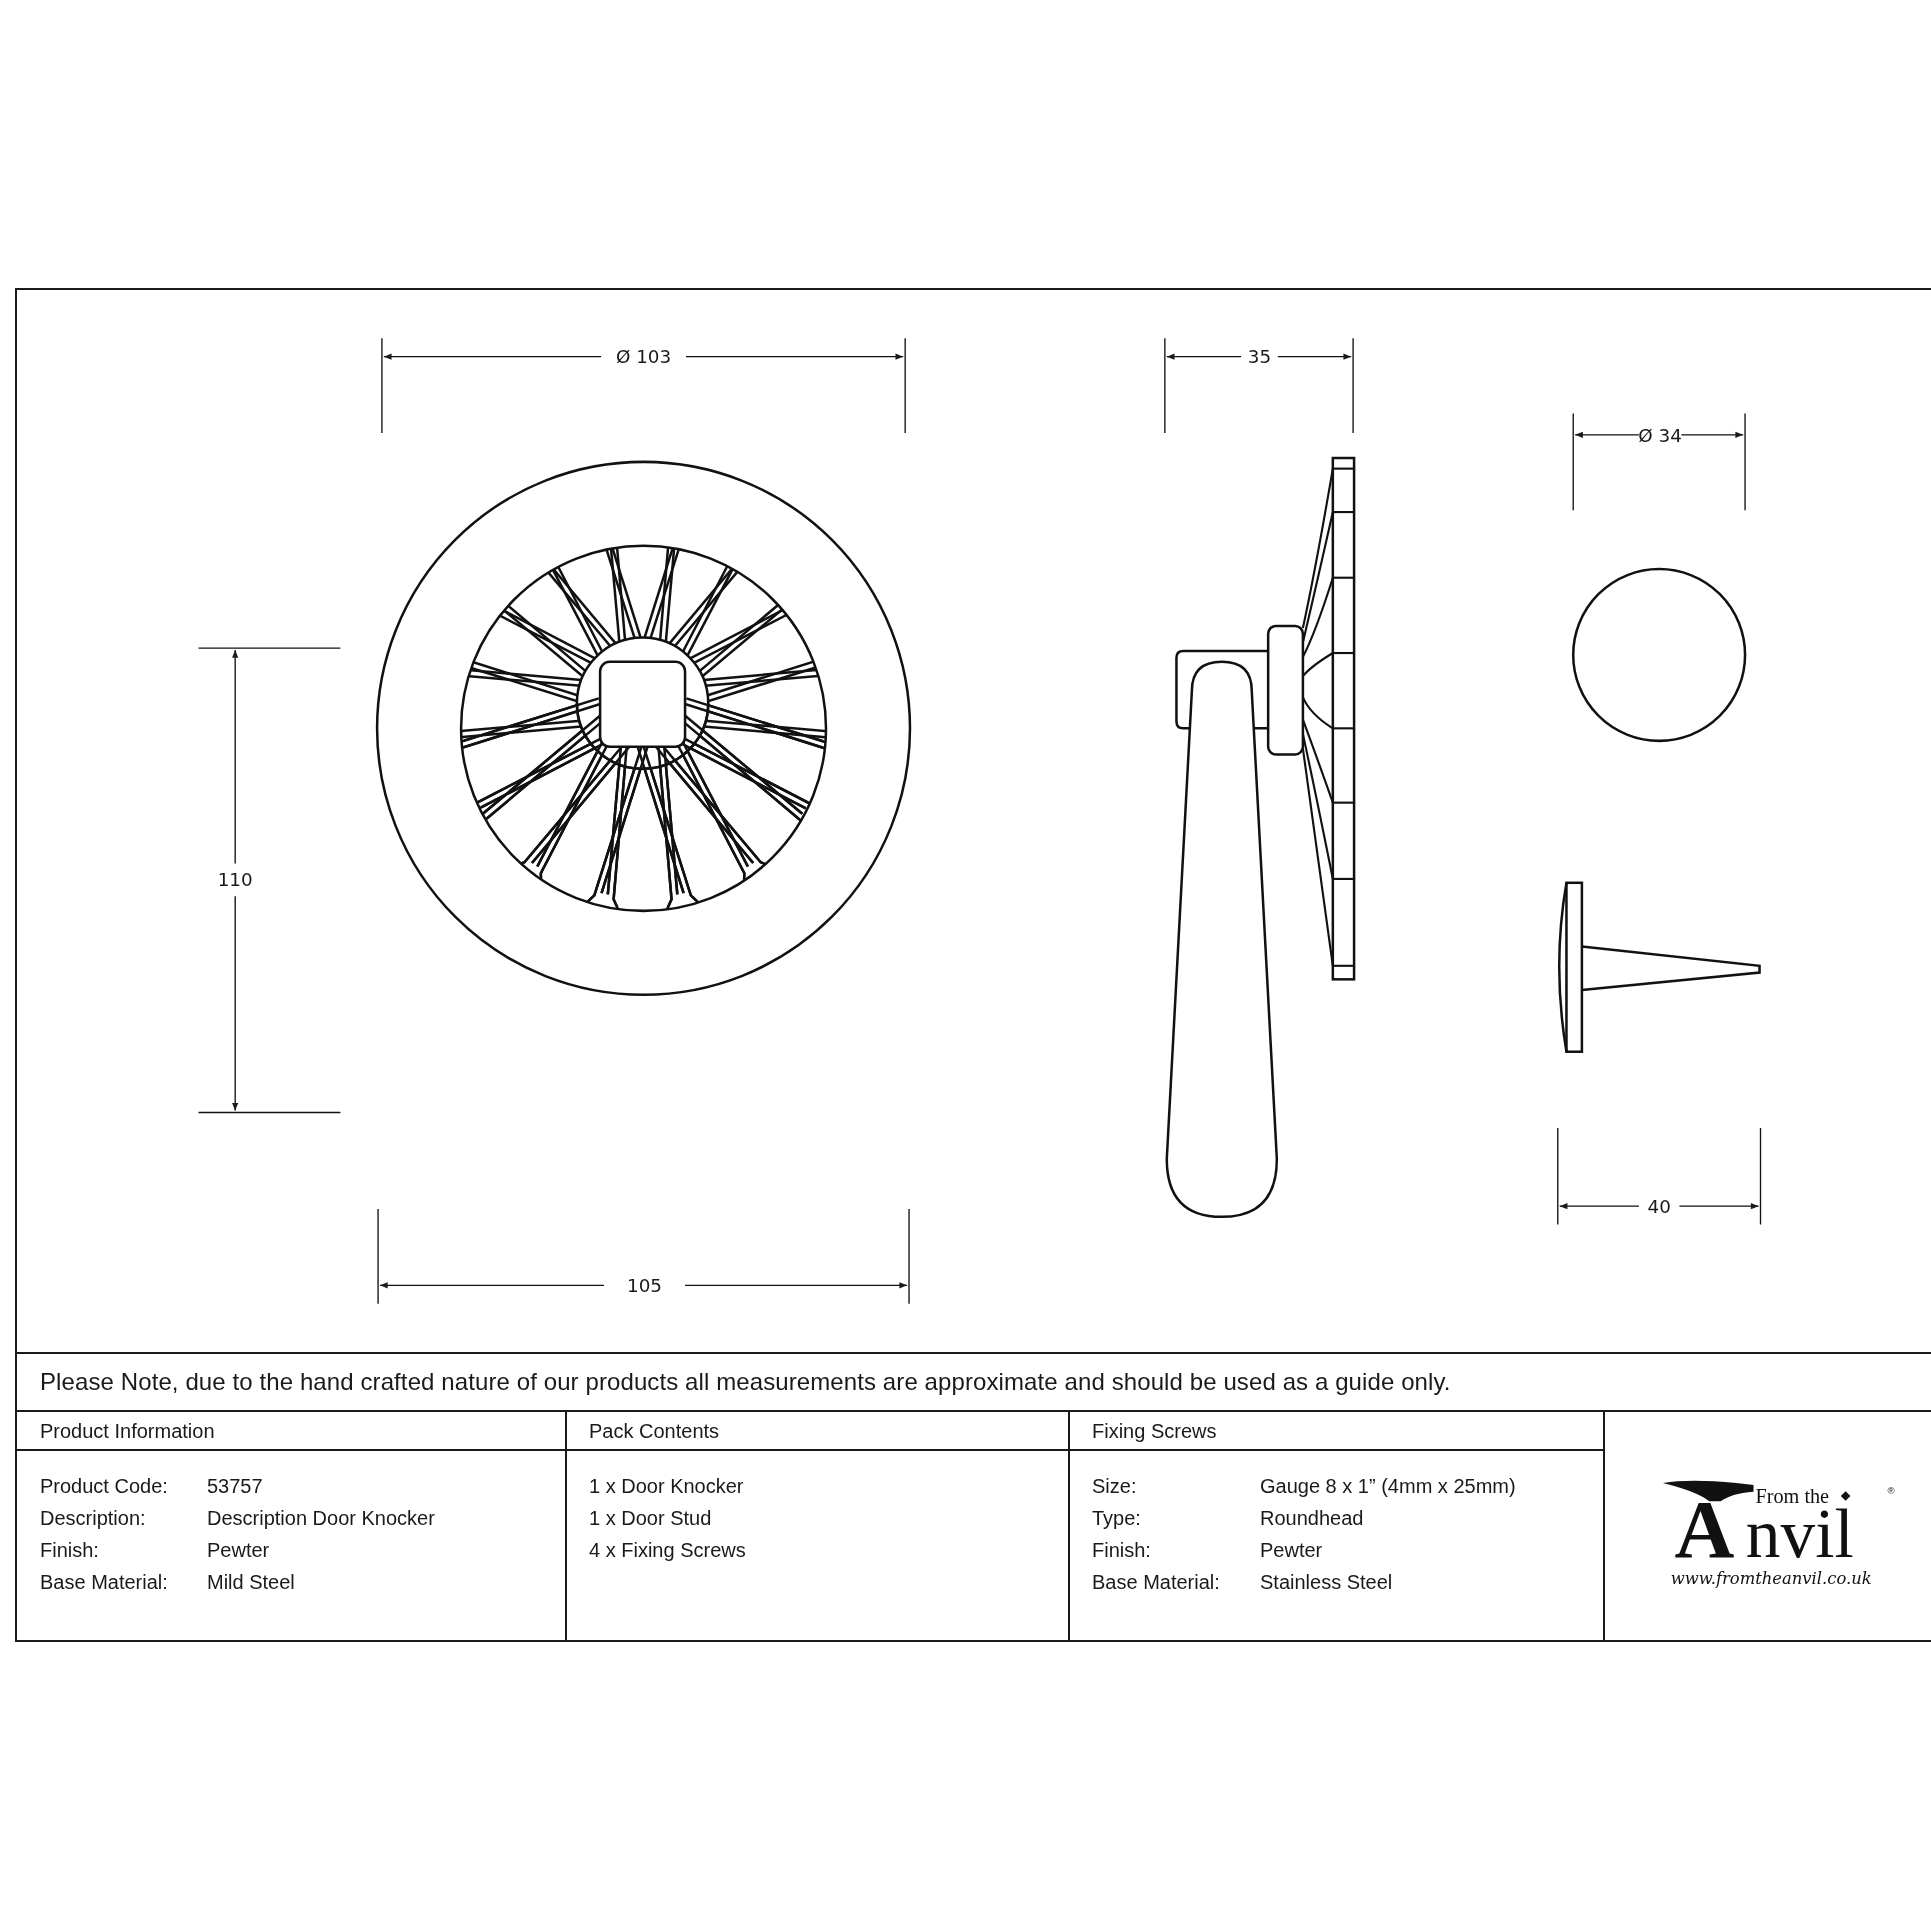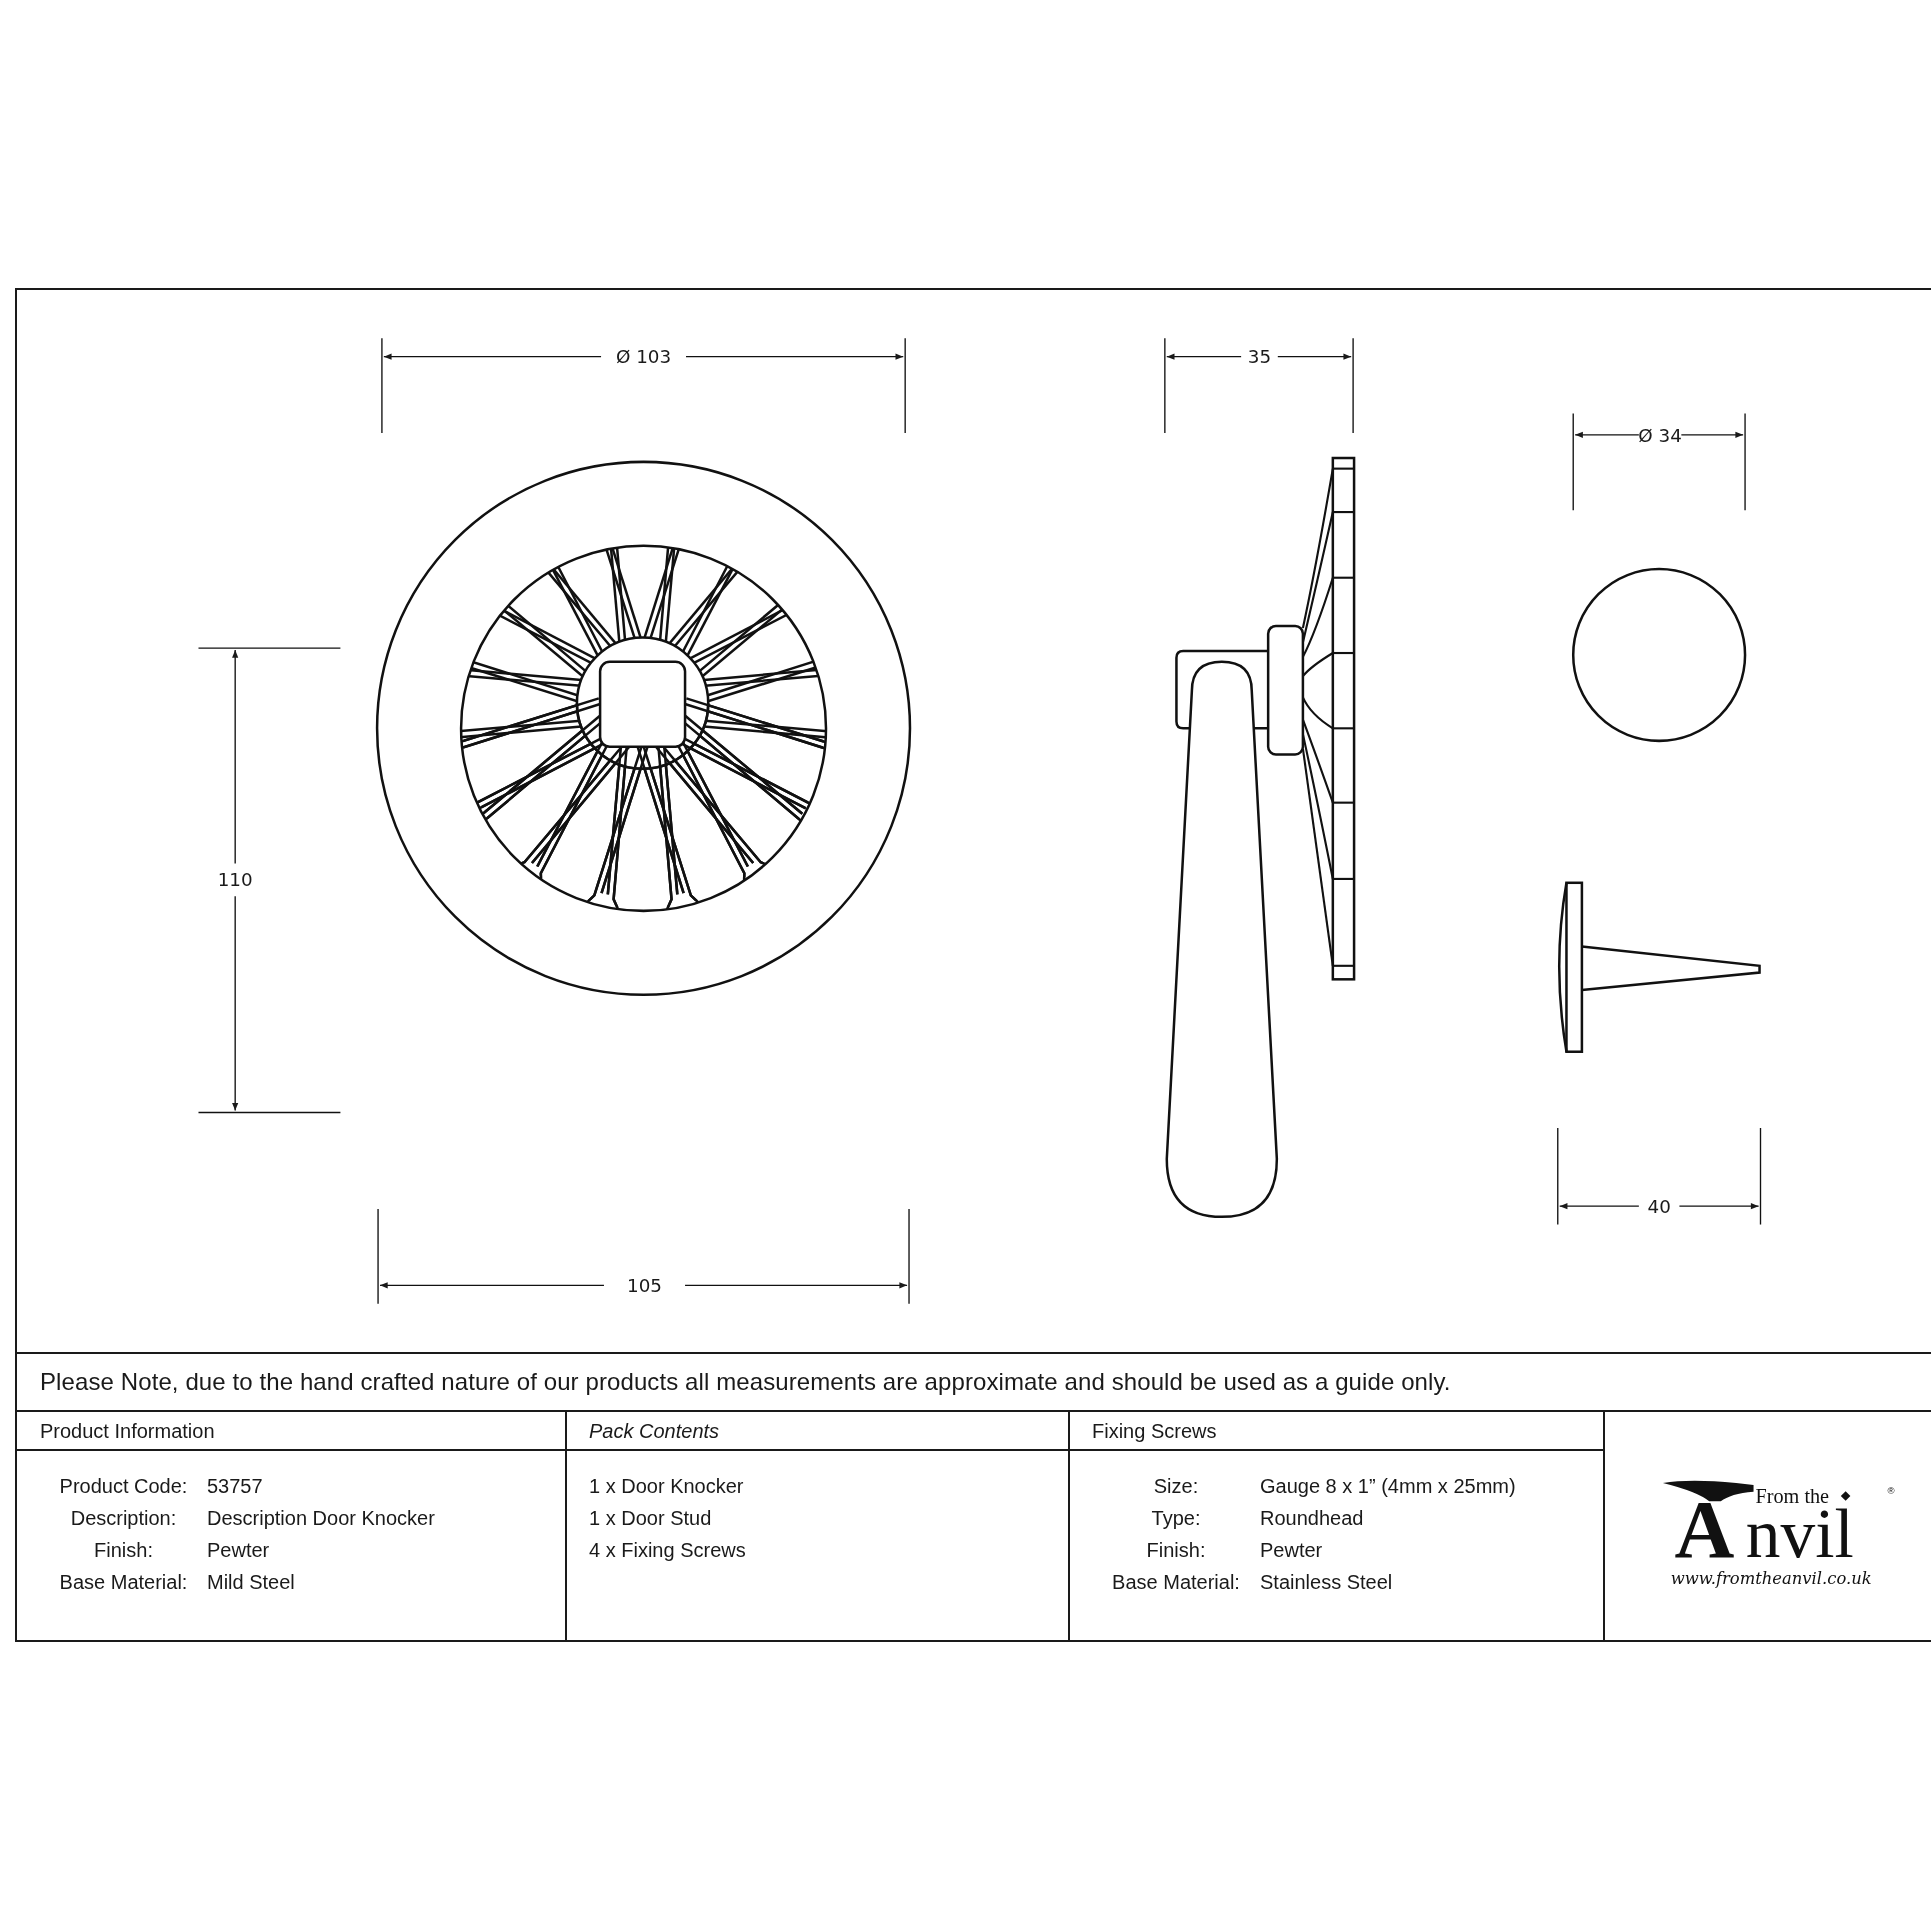--- a/index.html
+++ b/index.html
@@ -6,21 +6,21 @@
   body { width:1931px; height:1931px; position:relative; overflow:hidden;
          font-family:"Liberation Sans", "DejaVu Sans", sans-serif; color:#1a1a1a; }
   .sheet { position:absolute; left:15px; top:288px; width:1925px; height:1354px;
            border:2.4px solid #1a1a1a; box-sizing:border-box; }
   .drawing { position:absolute; left:0; top:0; width:1925px; height:1062px; }
   .hline { position:absolute; left:0; width:100%; height:0; border-top:2.4px solid #1a1a1a; }
   .vline { position:absolute; width:0; border-left:2.4px solid #1a1a1a; }
   .note { position:absolute; left:23px; top:1078px; font-size:24px; letter-spacing:0.1px; }
   .hdr { position:absolute; top:1130px; font-size:20px; }
   .cell { position:absolute; top:1180px; font-size:20px; line-height:32px; }
-  .row { display:flex;text-align:center; }
+  .row { display:flex; }
   .row .k { display:inline-block; }
   .dimtext { font-family:"DejaVu Sans", sans-serif; font-size:19px; fill:#1a1a1a; }
   .logo { position:absolute; left:1644px; top:1190px; width:241px; height:116px; }
 </style>
 </head>
 <body>
 
 <div class="sheet">
 
   <svg class="drawing" width="1925" height="1062" viewBox="0 0 1994 1100">
@@ -172,21 +172,21 @@
   <div class="hline" style="top:1062px;"></div>
   <div class="hline" style="top:1120px;"></div>
   <div class="hline" style="top:1159px; width:1588px;"></div>
   <div class="vline" style="left:548px; top:1120px; height:230px;"></div>
   <div class="vline" style="left:1051px; top:1120px; height:230px;"></div>
   <div class="vline" style="left:1586px; top:1120px; height:230px;"></div>
 
   <div class="note">Please Note, due to the hand crafted nature of our products all measurements are approximate and should be used as a guide only.</div>
 
   <div class="hdr" style="left:23px;text-align:center;">Product Information</div>
-  <div class="hdr" style="left:572px;font-style:italic;">Pack Contents</div>
+  <div class="hdr" style="left:572px;">Pack Contents</div>
   <div class="hdr" style="left:1075px;">Fixing Screws</div>
 
   <div class="cell" style="left:23px;">
     <div class="row">
         <span class="k" style="width:167px">Product Code:</span>
         <span>53757</span>
       </div>
     <div class="row">
         <span class="k" style="width:167px">Description:</span>
         <span>Description Door Knocker</span>

